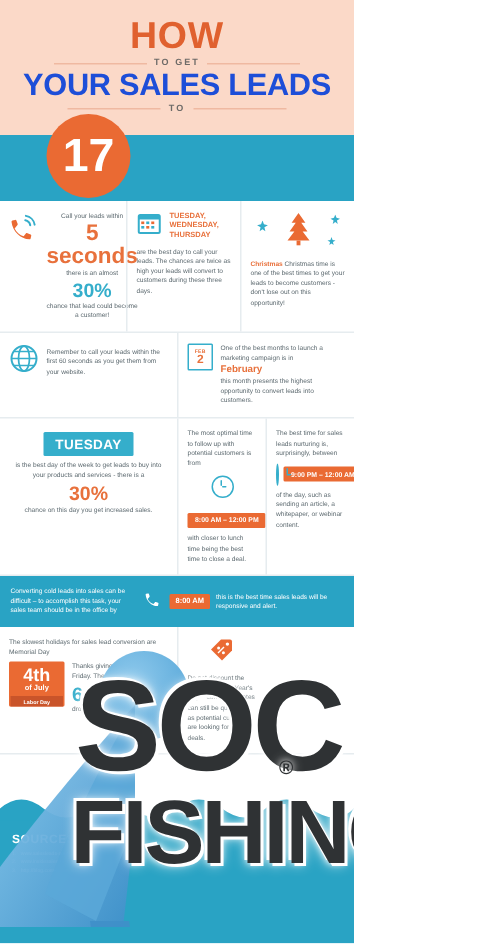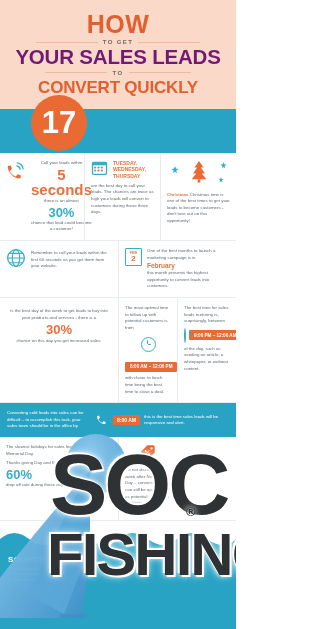--- a/index.html
+++ b/index.html
@@ -14,21 +14,21 @@
   
   .hero{background:#fbd9c8;padding:10px 0 12px;text-align:center;position:relative;}
   .hero .how{
     font-size:25px;font-weight:bold;color:#e0612f;letter-spacing:.5px;
     line-height:1;margin:2px 0 1px;
   }
   .rule-row{display:flex;align-items:center;justify-content:center;gap:5px;margin:2px 0;}
   .rule{height:1px;background:#efb9a1;flex:1;max-width:62px;}
   .small-kicker{font-size:6px;font-weight:bold;color:#6e6b68;letter-spacing:1.4px;}
   .hero .leads{
-    font-size:20.5px;font-weight:bold;color:#701a75;letter-spacing:-.2px;
+    font-size:20.5px;font-weight:bold;color:#1d4ed8;letter-spacing:-.2px;
     line-height:1;margin:1px 0;white-space:nowrap;
   }
   .hero .convert{
     font-size:17px;font-weight:bold;color:#e0612f;letter-spacing:-.2px;
     line-height:1;margin:3px 0 1px;
   }
 
   
   .tipsbar{
     background:#29a3c4;height:44px;display:flex;align-items:flex-start;
@@ -161,21 +161,20 @@
       <div class="rule"></div>
       <div class="small-kicker">TO GET</div>
       <div class="rule"></div>
     </div>
     <div class="leads">YOUR SALES LEADS</div>
     <div class="rule-row">
       <div class="rule"></div>
       <div class="small-kicker">TO</div>
       <div class="rule"></div>
     </div>
-    <div class="convert">CONVERT QUICKLY</div>
   </div>
 
   <div class="tipsbar">
     <div class="badge17">17</div>
   </div>
 
   <div class="grid">
 
     <div class="row">
 
@@ -266,20 +265,21 @@
             <div class="txt">One of the best months to launch a marketing campaign is in</div>
             <div style="font-size:6.5px;font-weight:bold;color:#e8713c;margin:1px 0">February</div>
             <div class="txt">this month presents the highest opportunity to convert leads into customers.</div>
           </div>
         </div>
       </div>
     </div>
 
     <div class="row">
       <div class="cell" style="width:118px;text-align:center">
+        <div class="daypill">TUESDAY</div>
         <div class="txt" style="margin-top:3px">is the best day of the week to get leads to buy into your products and services - there is a</div>
         <div class="big-stat orange" style="margin:2px 0">30%</div>
         <div class="txt">chance on this day you get increased sales.</div>
       </div>
 
       <div class="cell" style="width:59px">
         <div class="txt">The most optimal time to follow up with potential customers is from</div>
         <div style="text-align:center;margin:3px 0 2px">
           <span class="clock-circ"></span>
         </div>
@@ -308,20 +308,25 @@
       </svg>
     </span>
     <span class="pill">8:00 AM</span>
     <div class="t">this is the best time sales leads will be responsive and alert.</div>
   </div>
 
   <div class="row" style="border-top:none">
     <div class="cell" style="width:118px">
       <div class="txt" style="margin-bottom:3px">The slowest holidays for sales lead conversion are Memorial Day</div>
       <div class="flexrow">
+        <div class="holiday-badge">
+          <div class="n">4th</div>
+          <div class="s">of July</div>
+          <span class="lab">Labor Day</span>
+        </div>
         <div style="flex:1">
           <div class="txt">Thanks giving Day and Black Friday. There is a</div>
           <div class="big-stat" style="margin:1px 0">60%</div>
           <div class="txt">drop off rate during these days.</div>
         </div>
       </div>
     </div>
 
 
     <div class="cell" style="width:59px">

